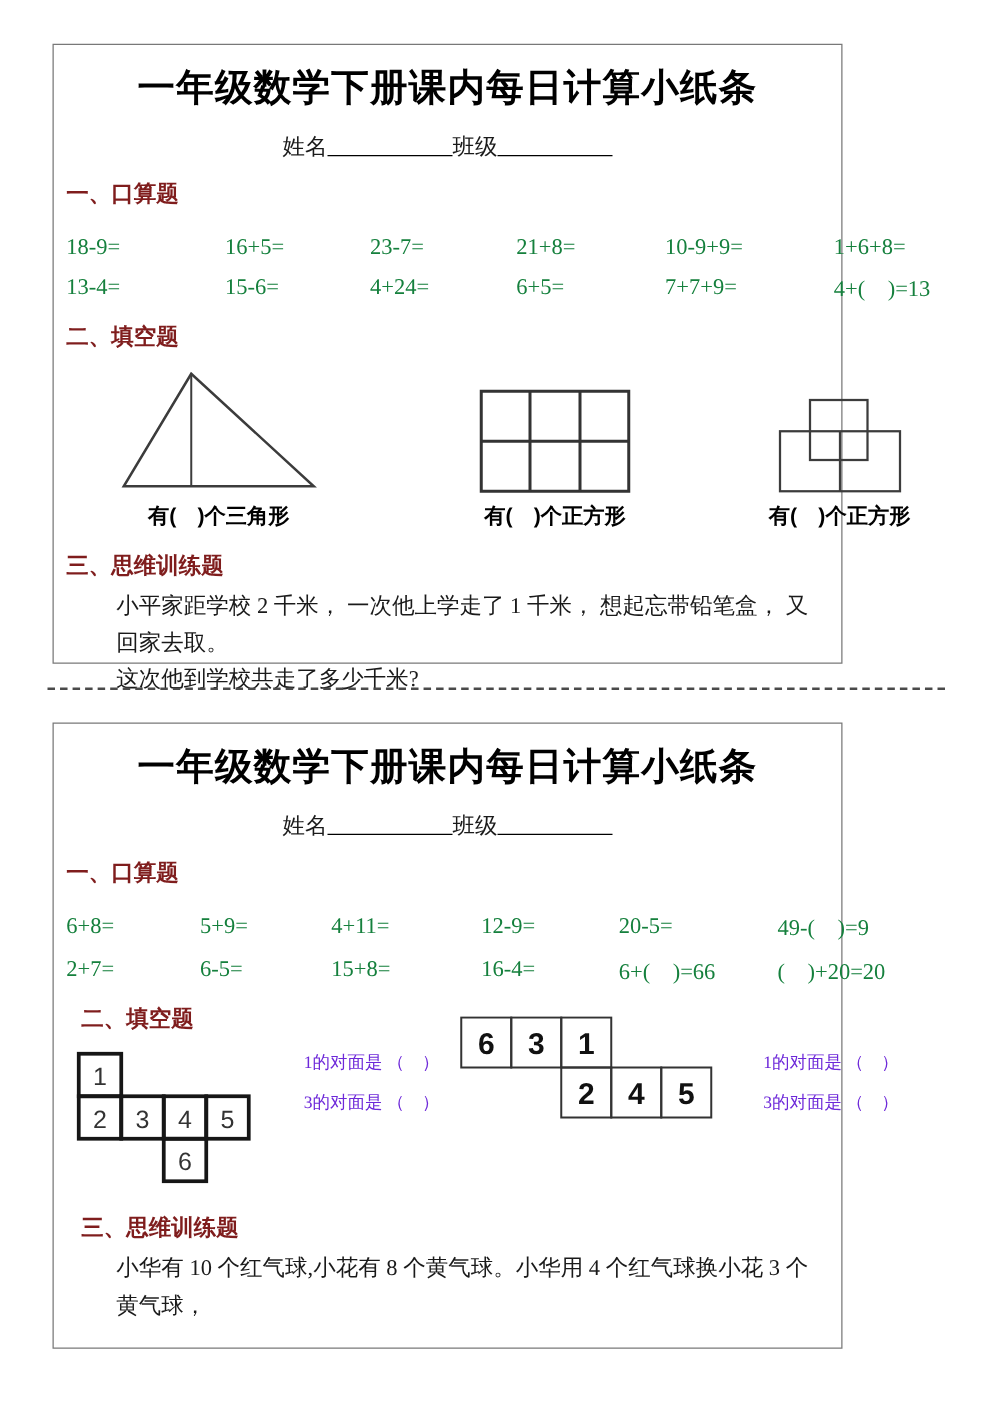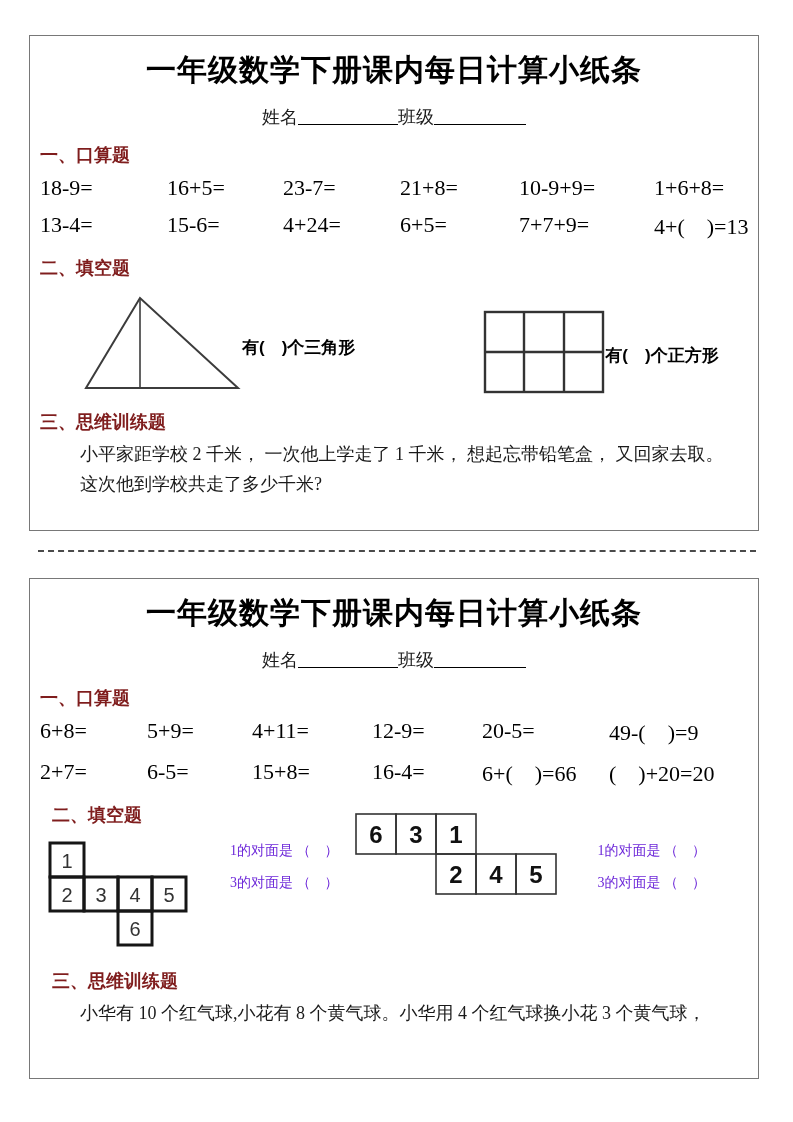--- a/index.html
+++ b/index.html
@@ -4,21 +4,21 @@
 <style>
   * { margin:0; padding:0; box-sizing:border-box; }
   html, body { background:#ffffff; }
   body {
     width:793px; height:1122px; position:relative;
     font-family:"Liberation Sans", sans-serif; color:#111;
   }
   .page { position:relative; width:793px; height:1122px; background:#fff; overflow:hidden; }
 
   .sheet {
-    position:absolute; left:29px; width:730px; background:#fff;
+    position:absolute; left:42px; width:632px; background:#fff;
     border:1px solid #787878; padding:8px 10px 0 10px;
   }
   .sheet1 { top:35px;  height:496px; }
   .sheet2 { top:578px; height:501px; }
 
   .divider {
     position:absolute; top:550px; left:38px; width:718px; height:0;
     border-top:2px dashed #4a4a4a;
   }
 
@@ -33,29 +33,29 @@
   .blank {
     display:inline-block; width:100px; height:20px;
     border-bottom:1.5px solid #000; transform:translateY(2px);
   }
   .blank.short { width:92px; }
 
   .heading { font-size:18px; font-weight:700; margin-top:14px; color:#7f1d1d; }
   .heading.indent { padding-left:12px; }
 
   .problems {
-    display:grid; margin-top:8px; row-gap:11px;
-    font-family:"Liberation Serif", serif; font-size:22px; color:#000000;
+    display:grid; margin-top:20px; row-gap:11px;
+    font-family:"Liberation Serif", serif; font-size:18px; color:#15803d;
     white-space:pre;
   }
   .problems.p1 { grid-template-columns:127px 116px 117px 119px 135px auto; }
   .problems.p2 { grid-template-columns:107px 105px 120px 110px 127px auto; }
 
   .figures { display:flex; align-items:flex-end; margin-top:14px; }
-  .fig { display:flex; flex-direction:row; align-items:center; }
+  .fig { display:flex; flex-direction:column; align-items:center; }
   .fig-triangle { margin-left:42px; }
   .fig-grid     { margin-left:128px; }
   .fig-overlap  { margin-left:110px; }
   .fig-label { font-size:17px; font-weight:700; margin-top:6px; color:#000; white-space:pre; }
 
   .thinking {
     margin-top:6px; font-size:18px; line-height:1.65;
     font-family:"Liberation Serif", serif; color:#1a1a1a;margin-left:40px;
   }
 

